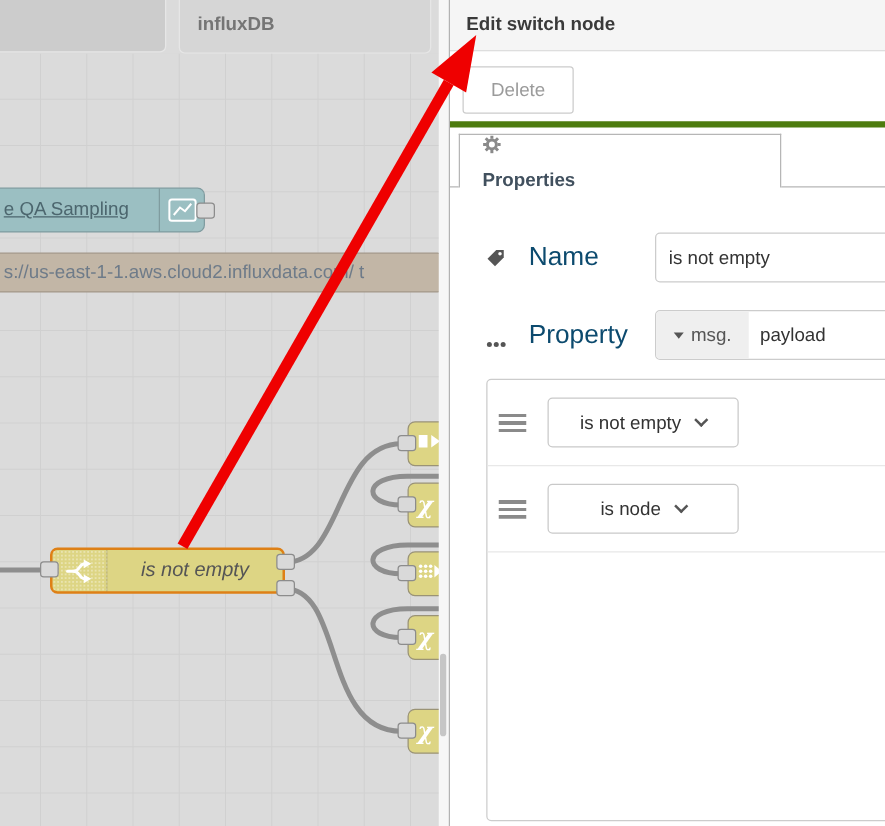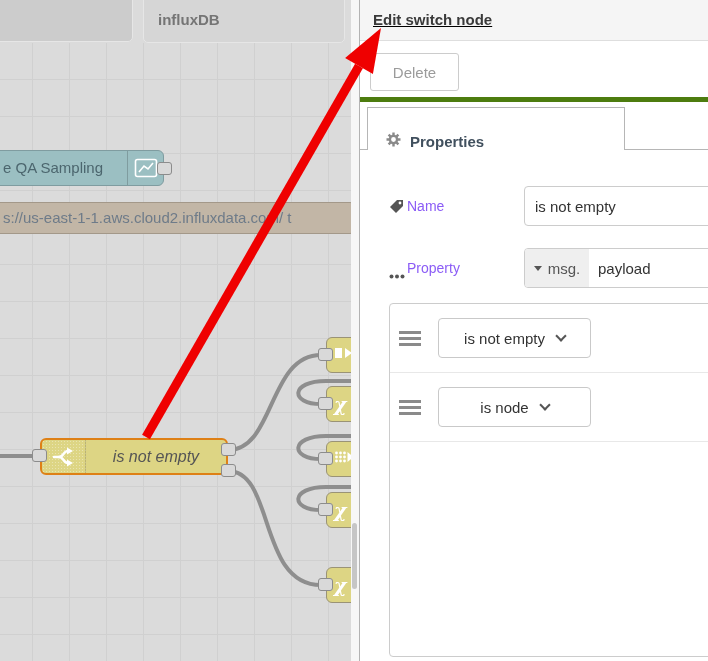--- a/index.html
+++ b/index.html
@@ -17,21 +17,21 @@
   .ws-tab.t1 { left:-10px; top:-8px; width:143px; height:50px; background:#cccccc; }
   .ws-tab.t2 { left:143px; top:-9px; width:202px; height:52px; background:#d6d6d6;
     font-weight:bold; font-size:15px; color:#757575; padding:19px 0 0 14px; }
 
   .wires { position:absolute; left:0; top:0; width:352px; height:661px; z-index:2; }
 
   .node { position:absolute; border-radius:6px; z-index:3; }
   .port { position:absolute; width:15px; height:13px; background:#d9d9d9; border:1.5px solid #8c8c8c; border-radius:3px; z-index:4; }
 
   .node-chart { left:-72px; top:150px; width:236px; height:36px; background:#9bbfc2; border:1px solid #7f9ca0; }
-  .node-chart .lbl { position:absolute; left:74px; top:0; line-height:34px; font-size:15px; color:#4c666e; white-space:nowrap; }
+  .node-chart .lbl { position:absolute; left:74px; top:0; line-height:34px; font-size:15px; color:#4c666e; white-space:nowrap;text-decoration:underline; }
   .node-chart .iconbox { position:absolute; right:0; top:0; width:36px; height:100%; border-left:1px solid rgba(0,0,0,.18);
     display:flex; align-items:center; justify-content:center; }
 
   .node-http { left:-44px; top:202px; width:400px; height:32px; background:#c2b6a6; border:1px solid #a39889; }
   .node-http .lbl { position:absolute; left:46px; top:0; line-height:30px; font-size:15px; color:#6e7b89; white-space:nowrap; }
 
   .node-switch { left:40px; top:438px; width:188px; height:37px; background:#ddd584; border:2px solid #de8016; }
   .node-switch .iconbox { position:absolute; left:0; top:0; width:44px; height:100%; border-right:1px solid rgba(0,0,0,.15);
     background-image:radial-gradient(rgba(255,255,255,.35) 1px, transparent 1px); background-size:3px 3px;
     display:flex; align-items:center; justify-content:center; }
@@ -40,40 +40,40 @@
 
   .node-sm { left:326px; width:40px; height:36px; background:#ddd584; border:1px solid #9a9376;
     display:flex; align-items:center; padding-left:7px; }
   .chi { font-family:"DejaVu Serif", serif; font-style:italic; font-weight:bold; font-size:19px; color:#fff; line-height:1; }
 
   .scroll-track { position:absolute; left:351px; top:0; width:8px; height:661px; background:#f7f7f7; z-index:5; }
   .scroll-thumb { position:absolute; left:1px; top:523px; width:5px; height:66px; background:#c6c6c6; border-radius:3px; }
 
   
   .panel { position:absolute; left:359px; top:0; width:349px; height:661px; background:#fff;
-    border-left:1px solid #b3b3b3; z-index:6; overflow:hidden;text-decoration:underline; }
+    border-left:1px solid #b3b3b3; z-index:6; overflow:hidden; }
   .panel-header { height:41px; background:#f5f5f5; border-bottom:1px solid #dedede;
     font-weight:bold; font-size:15px; color:#3a3a3a; line-height:40px; padding-left:13px; }
   .toolbar { position:relative; height:61px; border-bottom:5px solid #4d7c0f; }
   .btn-delete { position:absolute; left:10px; top:12px; width:89px; height:38px; background:#fff;
     border:1px solid #ccc; border-radius:3px; color:#9b9b9b; font-size:15px; font-family:"Liberation Sans",sans-serif; }
   .tabstrip { position:relative; height:48px; }
   .tab-props { position:absolute; left:7px; top:5px; width:258px; height:43px; background:#fff;
-    border:1px solid #b6b6b6; border-bottom:none; display:flex; align-items:flex-end; gap:9px;
-    padding-left:18px; font-weight:bold; font-size:15px; color:#41505e; }
+    border:1px solid #b6b6b6; border-bottom:none; display:flex; align-items:flex-start; gap:9px;
+    padding-left:18px; font-weight:bold; font-size:15px; color:#41505e;flex-direction:column; }
   .tabline { position:absolute; bottom:0; height:1px; background:#b6b6b6; }
   .tabline.l { left:0; width:7px; } .tabline.r { left:265px; right:0; }
 
   .frow { position:absolute; left:0; right:0; height:40px; }
   .frow .ficon { position:absolute; left:29px; top:13px; }
-  .frow .flabel { position:absolute; left:47px; top:0; line-height:40px; font-size:14px; color:#8b5cf6; }
+  .frow .flabel { position:absolute; left:63px; top:0; line-height:40px; font-size:21px; color:#0c4a6e; }
   .finput { position:absolute; left:164px; top:0; width:210px; height:40px; border:1px solid #ccc; border-radius:4px;
     padding:0 10px; font-size:15px; color:#333; font-family:"Liberation Sans",sans-serif; }
   .prop-field { position:absolute; left:164px; top:0; width:210px; height:40px; border:1px solid #ccc; border-radius:4px; display:flex; }
-  .prop-prefix { width:64px; background:#efefef; border-radius:3px 0 0 3px; display:flex; align-items:center;
+  .prop-prefix { width:74px; background:#efefef; border-radius:3px 0 0 3px; display:flex; align-items:center;
     justify-content:center; gap:6px; font-size:15px; color:#555; }
   .tri-down { width:0; height:0; border-left:4px solid transparent; border-right:4px solid transparent; border-top:5px solid #555; }
   .prop-value { flex:1; display:flex; align-items:center; padding-left:9px; font-size:15px; color:#333; }
 
   .rules { position:absolute; left:29px; top:303px; width:330px; height:354px; border:1px solid #ccc; border-radius:4px; background:#fff; }
   .rule { height:69px; display:flex; align-items:center; border-bottom:1px solid #e8e8e8; padding-left:9px; }
   .handle { width:22px; height:15px; background:repeating-linear-gradient(to bottom,#8a8a8a 0 3px,transparent 3px 6px); }
   .rule-select { margin-left:17px; width:153px; height:40px; border:1px solid #c9c9c9; border-radius:4px; background:#fff;
     display:flex; align-items:center; justify-content:center; gap:12px; font-size:15px; color:#333; }
   .chev { display:inline-block; width:8px; height:8px; border-right:2px solid #555; border-bottom:2px solid #555;

